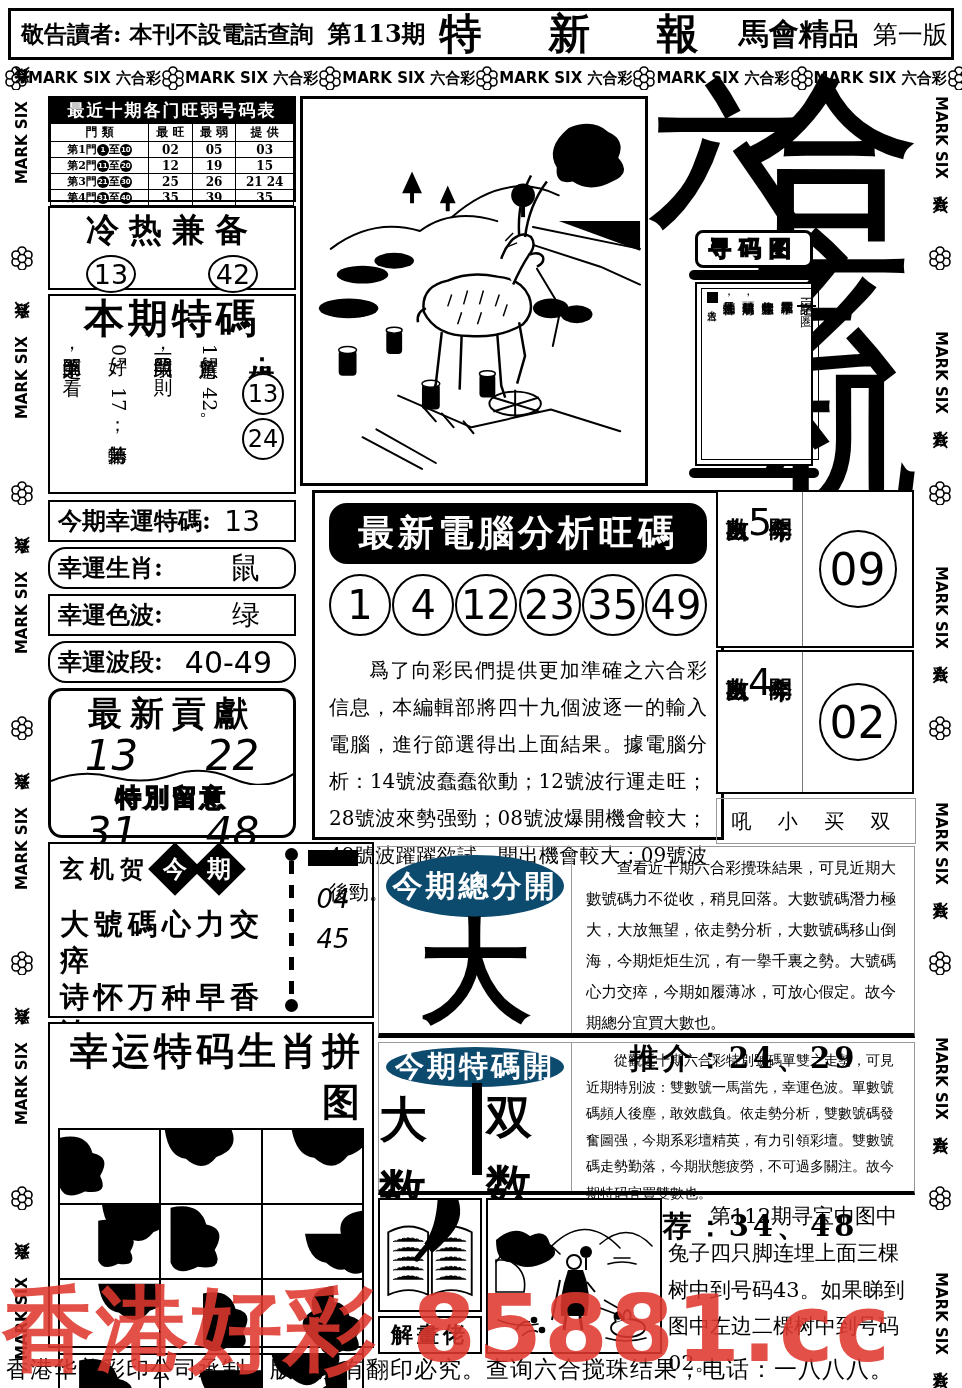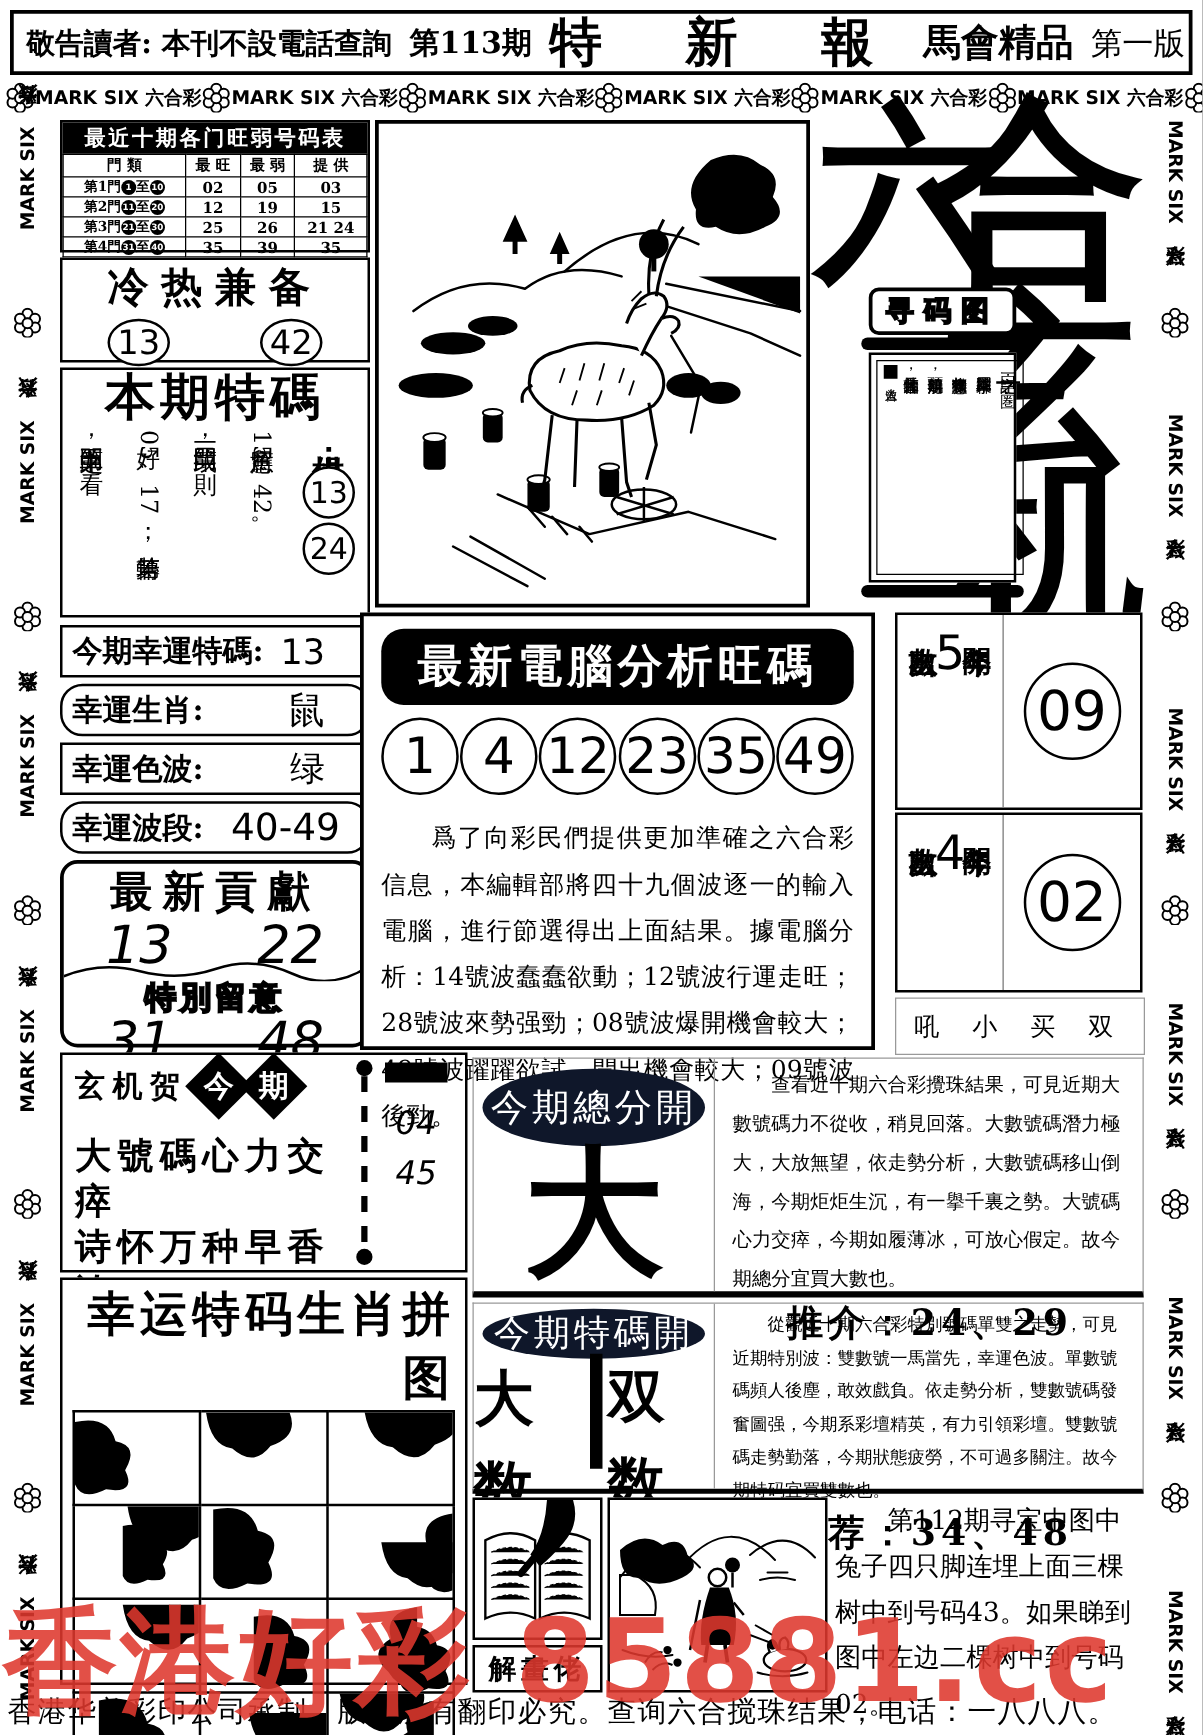--- a/index.html
+++ b/index.html
@@ -32,22 +32,22 @@
          font-size:7px;align-items:center;justify-content:center;font-family:"DejaVu Sans",sans-serif;vertical-align:middle;}
   .doorcell{white-space:nowrap;font-size:11px;}
   
   .circ{border:2px solid #000;border-radius:50%;display:inline-flex;align-items:center;justify-content:center;
         font-family:"DejaVu Sans",sans-serif;background:#fff;}
   
   .vtx{writing-mode:vertical-rl;text-orientation:mixed;}
   
   .callig{font-weight:bold;}
   .outline-w{color:#fff;-webkit-text-stroke:1.6px #000;text-shadow:0 0 1px #000;}
-  .ellipse-badge{background:#0f172a;color:#fff;border-radius:50%;display:flex;align-items:center;justify-content:center;
-                 font-weight:normal;letter-spacing:3px;}
+  .ellipse-badge{background:#0c4a6e;color:#fff;border-radius:50%;display:flex;align-items:center;justify-content:center;
+                 font-weight:bold;letter-spacing:3px;}
   .hand{font-family:"DejaVu Serif",serif;}
   .dash-line{width:5px;background:repeating-linear-gradient(#000 0 13px,transparent 13px 24px);}
   .dot{width:13px;height:13px;border-radius:50%;background:#000;}
   .wm{color:rgba(222,56,46,0.88);font-weight:bold;font-family:"DejaVu Sans",sans-serif;
       font-size:92px;letter-spacing:2px;white-space:nowrap;z-index:40;}
   .puz td{border:2px solid #000;width:33.3%;height:73px;padding:0;}
   .puz{border-collapse:collapse;width:100%;}
   svg.blob{display:block;width:100%;height:100%;}
 </style>
 </head>
@@ -436,21 +436,21 @@
           <div>豬年如意獲豐收</div>
           <div>龍府鷄后領頭羊，</div>
           <div>天蓬元帥福佳音，</div>
           <div style="font-size:10px;"><span style="background:#000;color:#000;">■</span><span>曾道人</span></div>
         </div>
       </div>
       <div style="height:10px;background:#000;border-radius:5px;margin:2px -6px;"></div>
     </div>
   </div>
 
-  <div class="abs box thick" style="left:288px;top:490px;width:412px;height:350px;padding:10px 14px;">
+  <div class="abs box thick" style="left:312px;top:490px;width:412px;height:350px;padding:10px 14px;">
     <div style="background:#000;border-radius:18px;padding:6px 0;text-align:center;">
       <span style="color:#fff;font-size:36px;font-weight:bold;letter-spacing:4px;">最新電腦分析旺碼</span>
     </div>
     <div style="display:flex;justify-content:space-between;margin-top:10px;">
       <span class="circ" style="width:58px;height:58px;font-size:40px;">1</span>
       <span class="circ" style="width:58px;height:58px;font-size:40px;">4</span>
       <span class="circ" style="width:58px;height:58px;font-size:40px;">12</span>
       <span class="circ" style="width:58px;height:58px;font-size:40px;">23</span>
       <span class="circ" style="width:58px;height:58px;font-size:40px;">35</span>
       <span class="circ" style="width:58px;height:58px;font-size:40px;">49</span>

